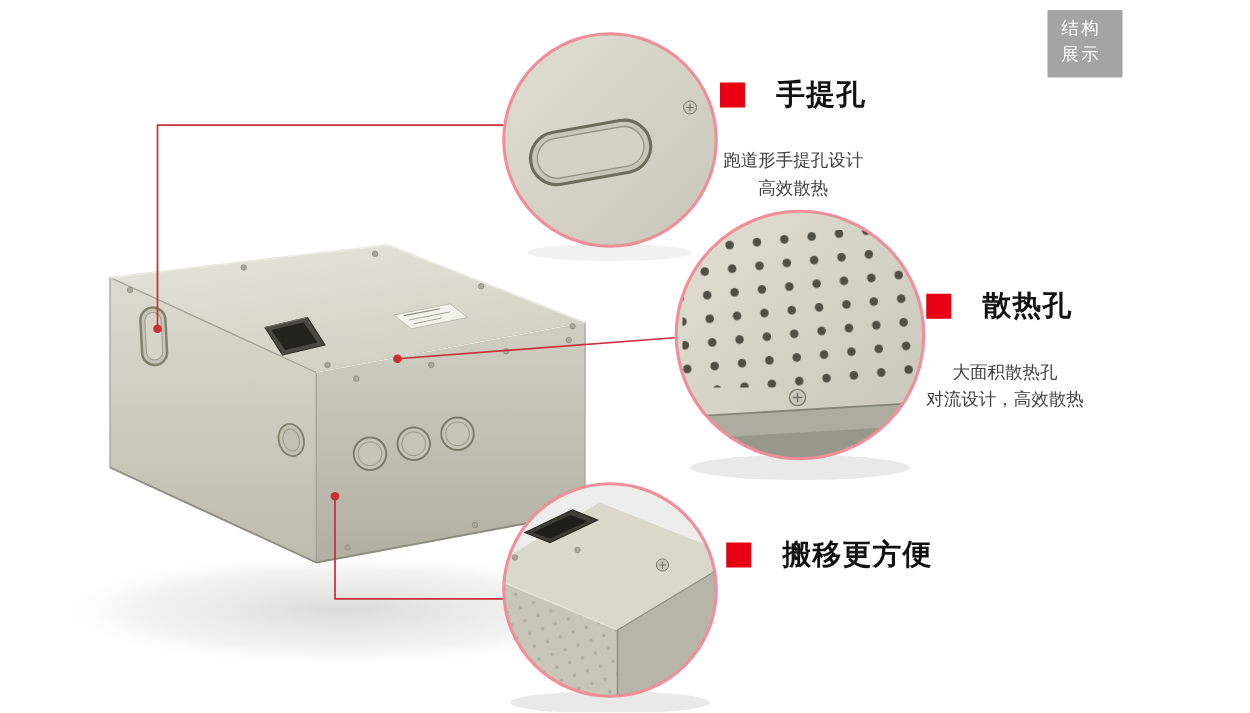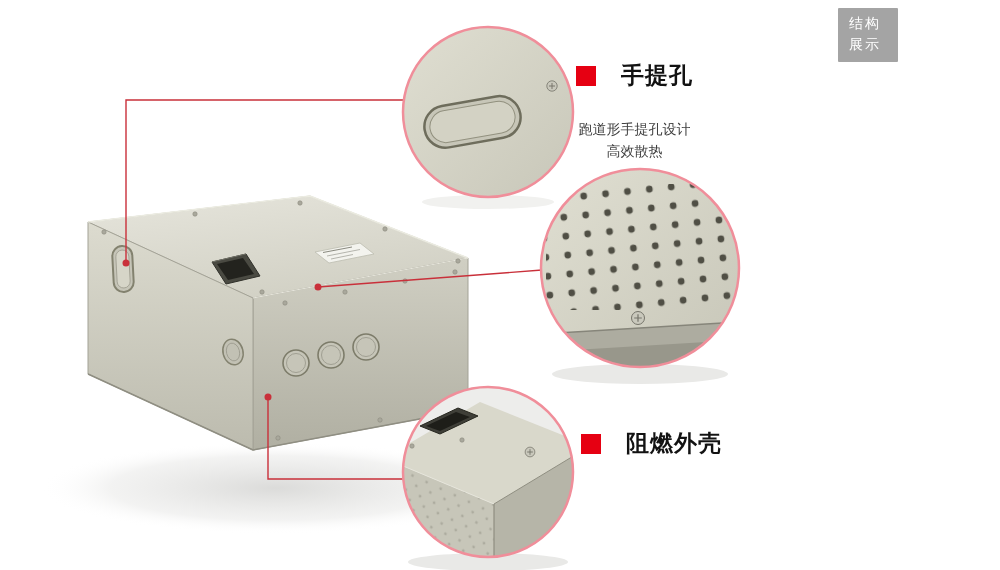--- a/index.html
+++ b/index.html
@@ -200,21 +200,31 @@
     <div class="callout-title-row">
       <span class="accent-square"></span>
       <span class="callout-title">手提孔</span>
     </div>
     <div class="callout-desc">
       <div>跑道形手提孔设计</div>
       <div>高效散热</div>
     </div>
   </div>
 
+  <div class="callout" id="callout-vent">
+    <div class="callout-title-row">
+      <span class="accent-square"></span>
+      <span class="callout-title">散热孔</span>
+    </div>
+    <div class="callout-desc">
+      <div>大面积散热孔</div>
+      <div>对流设计，高效散热</div>
+    </div>
+  </div>
 
   <div class="callout" id="callout-shell">
     <div class="callout-title-row">
       <span class="accent-square"></span>
-      <span class="callout-title">阻燃外壳</span>
+      <span class="callout-title">搬移更方便</span>
     </div>
   </div>
 
 </div>
 
 </body></html>

